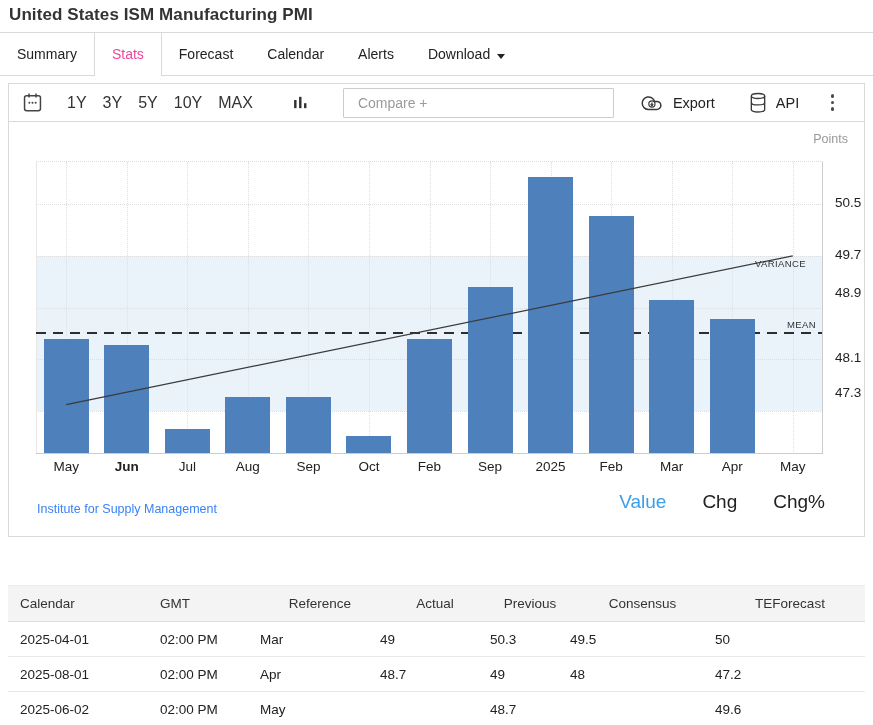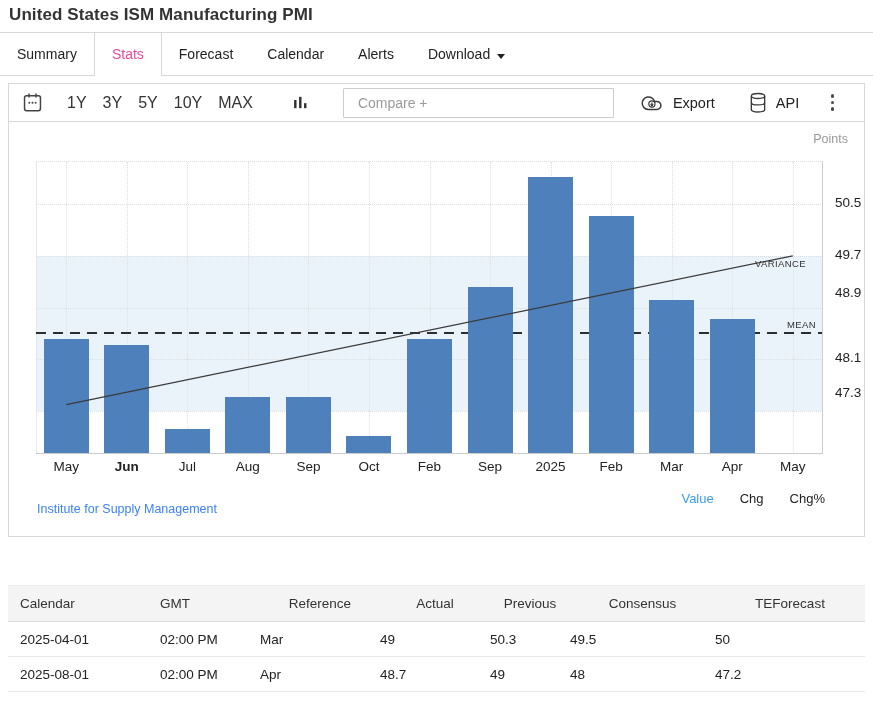--- a/index.html
+++ b/index.html
@@ -56,21 +56,21 @@
   .bar { position:absolute; bottom:0; width:45px; background:#4e80bc; z-index:4; }
   .trend-svg { position:absolute; left:0; top:0; z-index:5; overflow:visible; }
   .chart-annot { position:absolute; font-size:9.5px; color:#333; letter-spacing:.4px; z-index:7; }
   .annot-variance { top:96px; right:17px; }
   .annot-mean { top:157px; right:7px; }
   .y-axis { position:absolute; left:822px; top:39px; width:44px; height:293px; }
   .y-label { position:absolute; left:4px; font-size:13.5px; color:#222; }
   .x-axis { position:absolute; left:27px; top:337px; width:787px; height:18px; }
   .x-label { position:absolute; width:62px; text-align:center; font-size:13.5px; color:#222; }
   .source-label { position:absolute; left:28px; top:372px; font-size:12.5px; color:#3b82f6;margin-top:8px; }
-  .chart-links { position:absolute; top:369px; right:39px; display:flex; gap:26px; font-size:13px;align-items:center; }
+  .chart-links { position:absolute; top:369px; right:39px; display:flex; gap:36px; font-size:19px;align-items:center; }
   .chart-link { color:#222; cursor:pointer; text-decoration:none; }
   .chart-link.active { color:#3b9eea; }
 
   
   .data-table { width:857px; margin:48px 8px 0; border-collapse:collapse; font-size:13.5px; table-layout:fixed; }
   .data-table th { background:#f4f4f4; font-weight:normal; color:#333; height:36px;
                    border-top:1px solid #ececec; border-bottom:1px solid #dedede; }
   .data-table td { height:35px; border-bottom:1px solid #e9e9e9; color:#222; }
   .data-table th, .data-table td { padding:0; }
   .data-table th:nth-child(1), .data-table td:nth-child(1),
@@ -252,14 +252,23 @@
       </tr>
       <tr>
         <td>2025-08-01</td>
         <td>02:00 PM</td>
         <td>Apr</td>
         <td>48.7</td>
         <td>49</td>
         <td>48</td>
         <td>47.2</td>
       </tr>
+      <tr>
+        <td>2025-06-02</td>
+        <td>02:00 PM</td>
+        <td>May</td>
+        <td></td>
+        <td>48.7</td>
+        <td></td>
+        <td>49.6</td>
+      </tr>
     </tbody>
 </table>
 
 </body></html>

